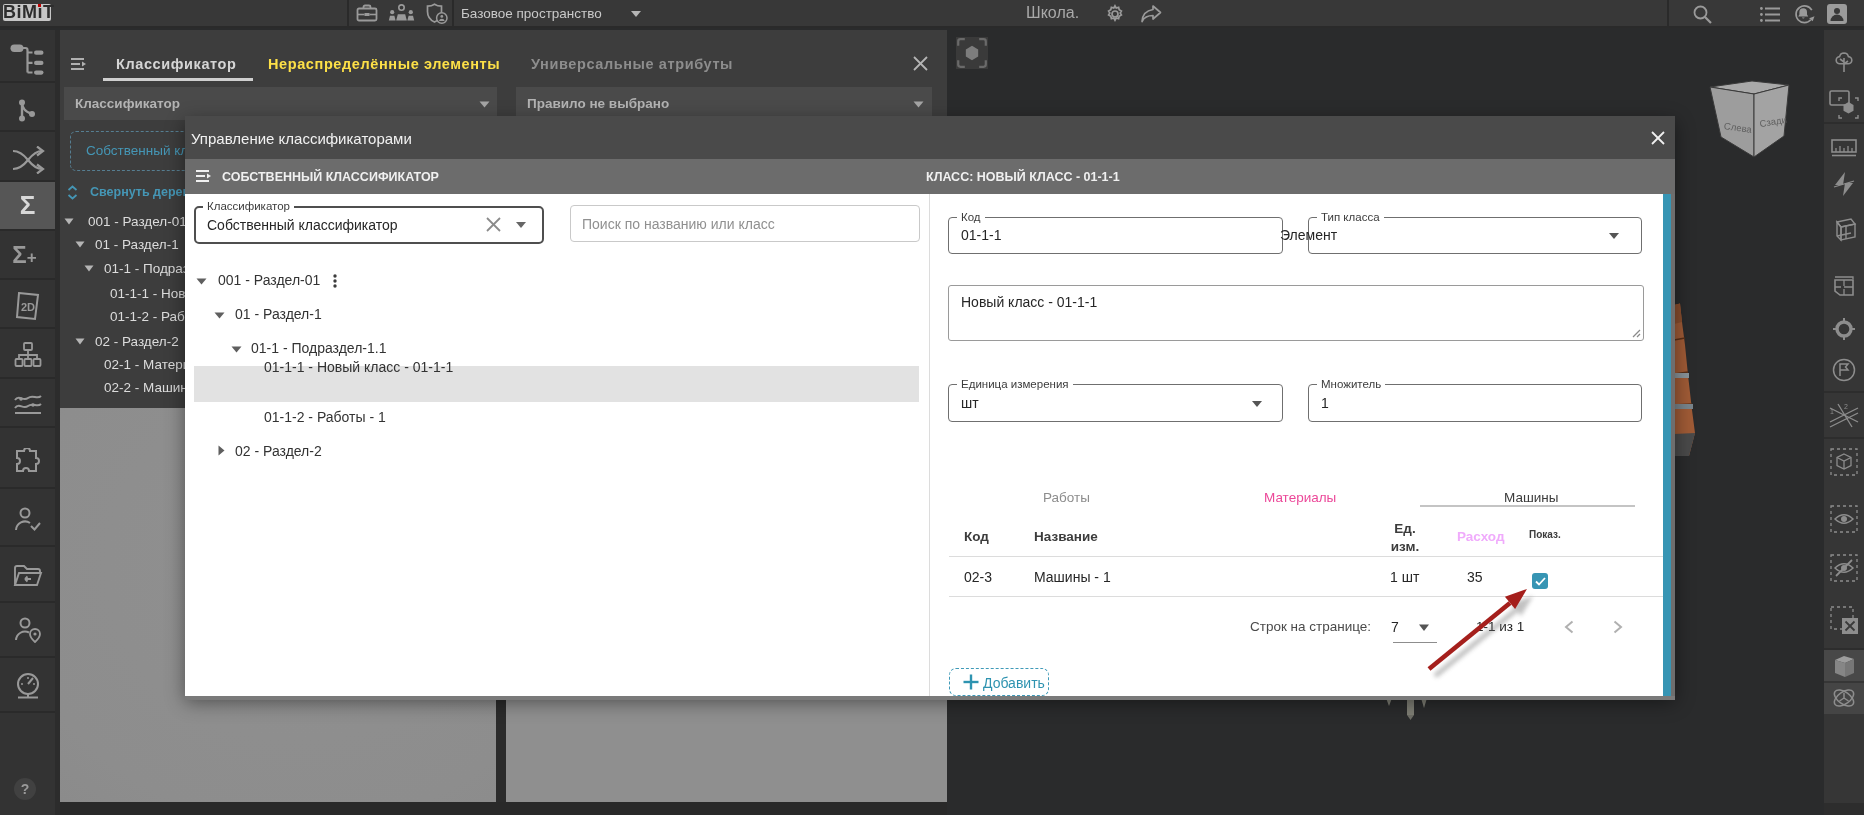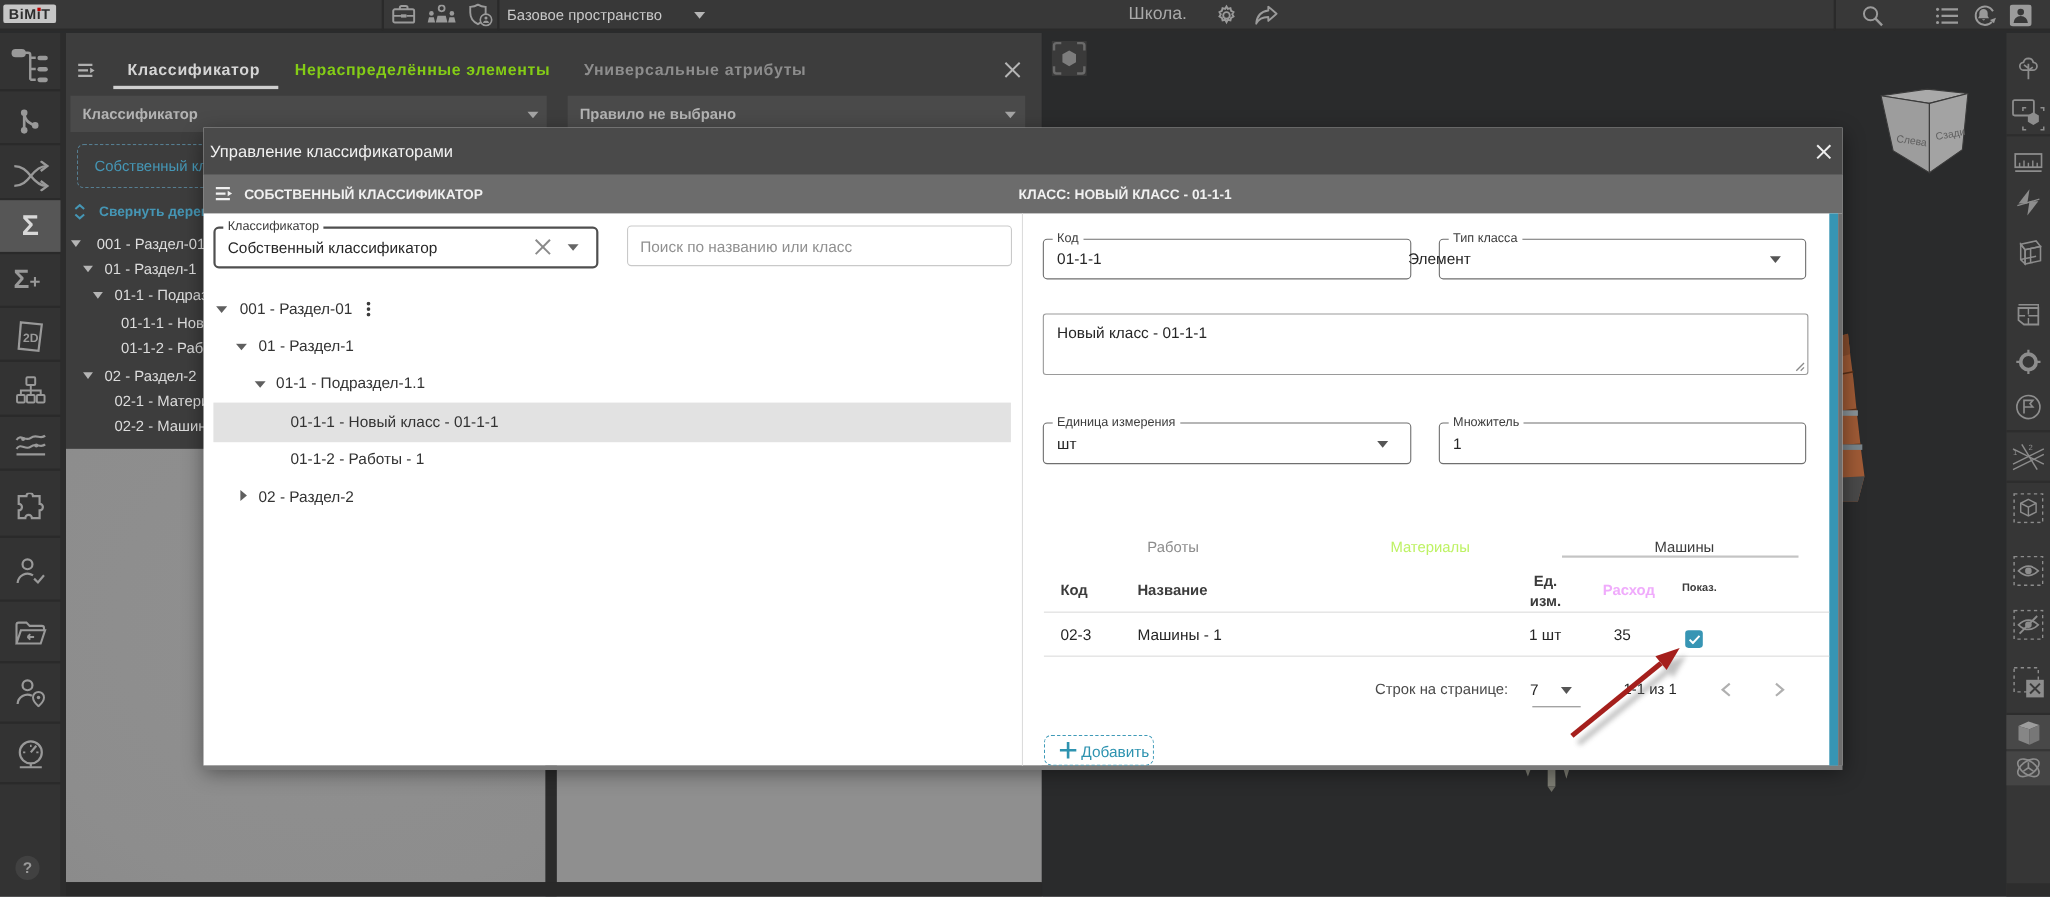--- a/index.html
+++ b/index.html
@@ -12,21 +12,21 @@
 </head>
 <body>
 <div id="stage">
 
   <div class="abs" style="left:948px;top:30px;width:916px;height:785px;background:#2a2b2c;"></div>
 
   <div class="abs" style="left:0;top:0;width:1864px;height:28px;background:#383838;border-bottom:2px solid #2a2a2a;"></div>
   <div id="topbar-items">
 
     <div class="abs" style="left:3px;top:4px;width:48px;height:17px;background:#c6c6c6;border-radius:2px;text-align:center;">
-      <span style="font-size:13px;font-weight:bold;color:#2d2d2d;line-height:17px;letter-spacing:0.5px;">BiM<span style="position:relative;">ı<span class="abs" style="left:0.5px;top:2px;width:3px;height:3px;background:#c00000;"></span></span>T</span>
+      <span style="font-size:18px;font-weight:bold;color:#2d2d2d;line-height:17px;letter-spacing:0.5px;">BiM<span style="position:relative;">ı<span class="abs" style="left:0.5px;top:2px;width:3px;height:3px;background:#c00000;"></span></span>T</span>
     </div>
 
     <div class="abs" style="left:347px;top:0;width:2px;height:28px;background:#2a2a2a;"></div>
     <div class="abs" style="left:452px;top:0;width:2px;height:28px;background:#2a2a2a;"></div>
     <div class="abs" style="left:1667px;top:0;width:2px;height:28px;background:#2a2a2a;"></div>
 
     <svg class="abs" style="left:356px;top:4px;" width="22" height="18" viewBox="0 0 22 18">
       <rect x="1.5" y="4.5" width="19" height="12" rx="1.5" fill="none" stroke="#9a9a9a" stroke-width="1.8"></rect>
       <path d="M7.5 4.5 V3 a1.5 1.5 0 0 1 1.5-1.5 h4 a1.5 1.5 0 0 1 1.5 1.5 V4.5" fill="none" stroke="#9a9a9a" stroke-width="1.8"></path>
       <rect x="8.5" y="9" width="5" height="3" fill="#9a9a9a"></rect>
@@ -220,21 +220,21 @@
       <g stroke="#b0b0b0" stroke-width="2">
       <line x1="0" y1="2" x2="13" y2="2"></line>
           <line x1="0" y1="7" x2="9" y2="7"></line>
           <line x1="0" y1="12" x2="13" y2="12"></line>
       </g>
       <path d="M11 4.5 l4 2.5 -4 2.5 z" fill="#b0b0b0"></path>
     </svg>
 
     <div class="abs" style="left:116px;top:56px;font-size:14.5px;font-weight:bold;color:#d5d5d5;letter-spacing:0.6px;">Классификатор</div>
     <div class="abs" style="left:103px;top:78px;width:150px;height:3px;background:#cfcfcf;"></div>
-    <div class="abs" style="left:268px;top:56px;font-size:14.5px;font-weight:bold;color:#84cc16;letter-spacing:0.6px;">Нераспределённые элементы</div>
+    <div class="abs" style="left:268px;top:56px;font-size:14.5px;font-weight:bold;color:#fde047;letter-spacing:0.6px;">Нераспределённые элементы</div>
     <div class="abs" style="left:531px;top:56px;font-size:14.5px;font-weight:bold;color:#8d8d8d;letter-spacing:0.6px;">Универсальные атрибуты</div>
     <svg class="abs" style="left:913px;top:56px;" width="15" height="15" viewBox="0 0 15 15">
       <g stroke="#b5b5b5" stroke-width="1.8">
           <line x1="1" y1="1" x2="14" y2="14"></line>
           <line x1="14" y1="1" x2="1" y2="14"></line>
         </g>
     </svg>
 
     <div class="abs" style="left:64px;top:87px;width:433px;height:33px;background:#4a4a4a;"></div>
     <div class="abs" style="left:75px;top:96px;font-size:13.5px;font-weight:bold;color:#b3b3b3;">Классификатор</div>
@@ -375,21 +375,21 @@
           <circle cx="2" cy="12" r="1.7" fill="#3c3c3c"></circle>
       </svg>
       <svg class="abs" style="left:214px;top:312px;" width="11" height="7" viewBox="0 0 11 7">
           <path d="M0.5 0.5 L5.5 6.5 L10.5 0.5 Z" fill="#5f5f5f"></path>
         </svg>
       <div class="abs" style="left:235px;top:306px;">01 - Раздел-1</div>
       <svg class="abs" style="left:231px;top:346px;" width="11" height="7" viewBox="0 0 11 7">
           <path d="M0.5 0.5 L5.5 6.5 L10.5 0.5 Z" fill="#5f5f5f"></path>
         </svg>
       <div class="abs" style="left:251px;top:340px;">01-1 - Подраздел-1.1</div>
-      <div class="abs" style="left:264px;top:375px;text-align:right;">01-1-1 - Новый класс - 01-1-1</div>
+      <div class="abs" style="left:264px;top:359px;text-align:right;">01-1-1 - Новый класс - 01-1-1</div>
       <div class="abs" style="left:264px;top:409px;">01-1-2 - Работы - 1</div>
       <svg class="abs" style="left:218px;top:445px;" width="7" height="11" viewBox="0 0 7 11">
           <path d="M0.5 0.5 L6.5 5.5 L0.5 10.5 Z" fill="#5f5f5f"></path>
         </svg>
       <div class="abs" style="left:235px;top:443px;">02 - Раздел-2</div>
     </div>
     <div id="modal-right">
 
       <div class="abs" style="left:948px;top:217px;width:335px;height:37px;border:1.5px solid #6f6f6f;border-radius:4px;"></div>
       <div class="abs" style="left:957px;top:211px;background:#fff;padding:0 4px;font-size:11.5px;color:#3c3c3c;">Код</div>
@@ -416,21 +416,21 @@
       <div class="abs" style="left:961px;top:395px;font-size:14px;color:#262626;">шт</div>
       <svg class="abs" style="left:1251px;top:400px;" width="12" height="8" viewBox="0 0 12 8">
           <path d="M1 1 L6 7 L11 1 Z" fill="#555"></path>
         </svg>
 
       <div class="abs" style="left:1308px;top:384px;width:334px;height:38px;border:1.5px solid #6f6f6f;border-radius:4px;"></div>
       <div class="abs" style="left:1317px;top:378px;background:#fff;padding:0 4px;font-size:11.5px;color:#3c3c3c;">Множитель</div>
       <div class="abs" style="left:1321px;top:395px;font-size:14px;color:#262626;">1</div>
 
       <div class="abs" style="left:1043px;top:490px;font-size:13.5px;color:#8d8d8d;">Работы</div>
-      <div class="abs" style="left:1264px;top:490px;font-size:13.5px;color:#bef264;">Материалы</div>
+      <div class="abs" style="left:1264px;top:490px;font-size:13.5px;color:#ec4899;">Материалы</div>
       <div class="abs" style="left:1504px;top:490px;font-size:13.5px;color:#3c3c3c;">Машины</div>
       <div class="abs" style="left:1420px;top:505px;width:215px;height:2px;background:#c4c4c4;"></div>
 
       <div class="abs" style="left:964px;top:529px;font-size:13.5px;font-weight:bold;color:#3c3c3c;">Код</div>
       <div class="abs" style="left:1034px;top:529px;font-size:13.5px;font-weight:bold;color:#3c3c3c;">Название</div>
       <div class="abs" style="left:1385px;top:520px;width:40px;text-align:center;font-size:13.5px;font-weight:bold;color:#3c3c3c;line-height:18px;">Ед.<br>изм.</div>
       <div class="abs" style="left:1457px;top:529px;font-size:13.5px;font-weight:bold;color:#f0abfc;">Расход</div>
       <div class="abs" style="left:1529px;top:529px;font-size:10px;font-weight:bold;color:#3c3c3c;">Показ.</div>
       <div class="abs" style="left:949px;top:556px;width:714px;height:1px;background:#dcdcdc;"></div>
 

